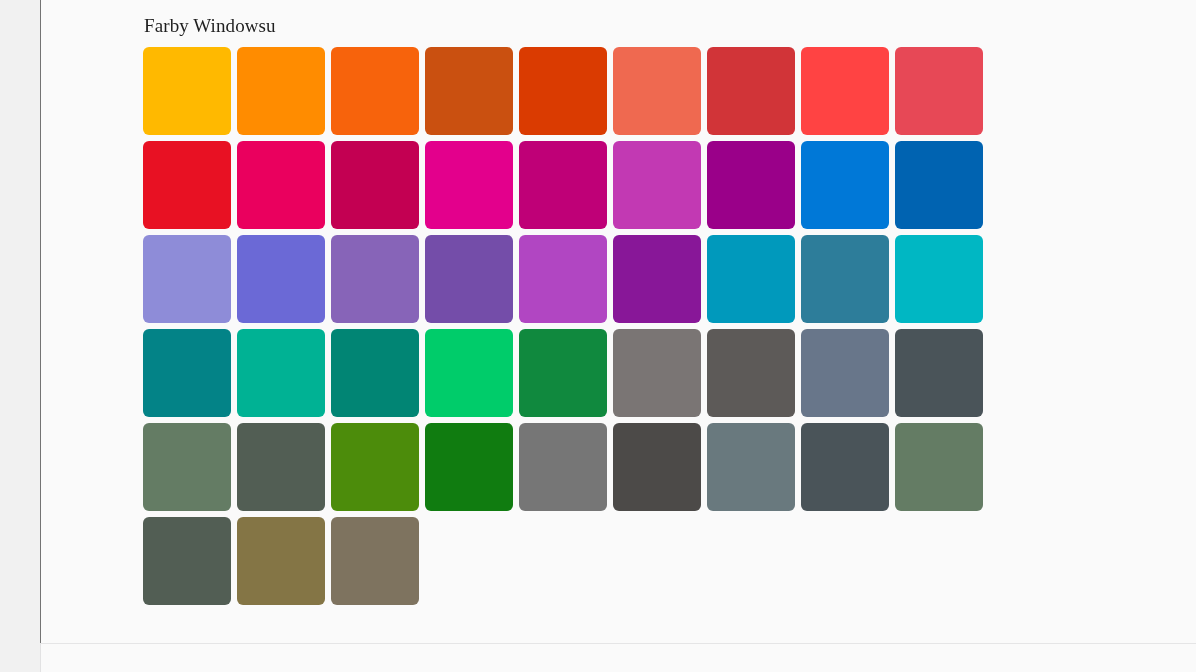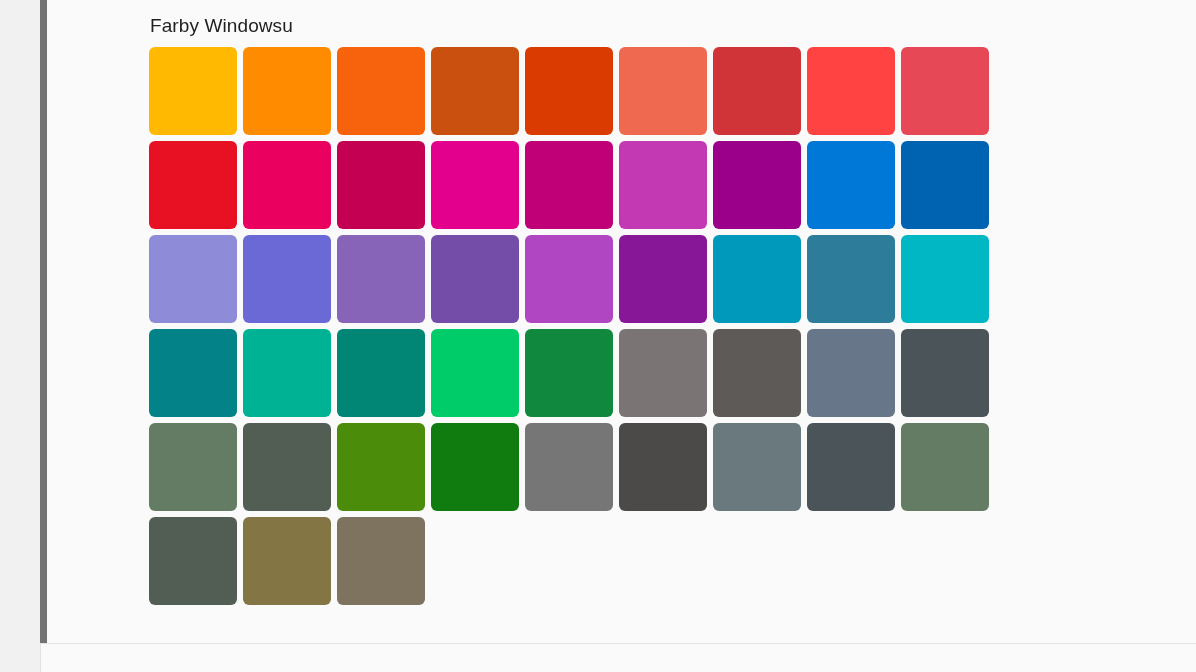--- a/index.html
+++ b/index.html
@@ -21,21 +21,22 @@
     background: #f1f1f1;
   }
   
   .content-panel {
     position: absolute;
     left: 40px;
     top: 0;
     width: 1156px;
     height: 643px;
     background: #fafafa;
-    border-left: 7px solid #737373;
+    border-left: 1px solid #737373;
+    font-family: Liberation Serif, serif;
   }
   .divider {
     position: absolute;
     left: 40px;
     top: 643px;
     width: 1156px;
     height: 1px;
     background: #e5e5e6;
   }
   .below-panel {

